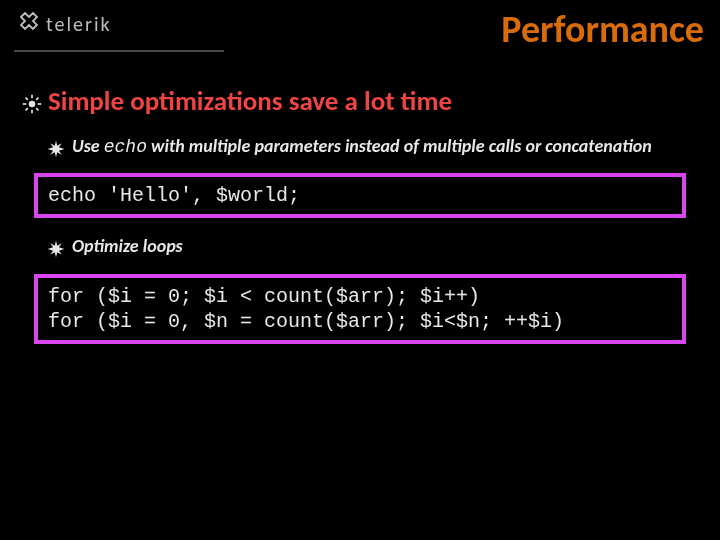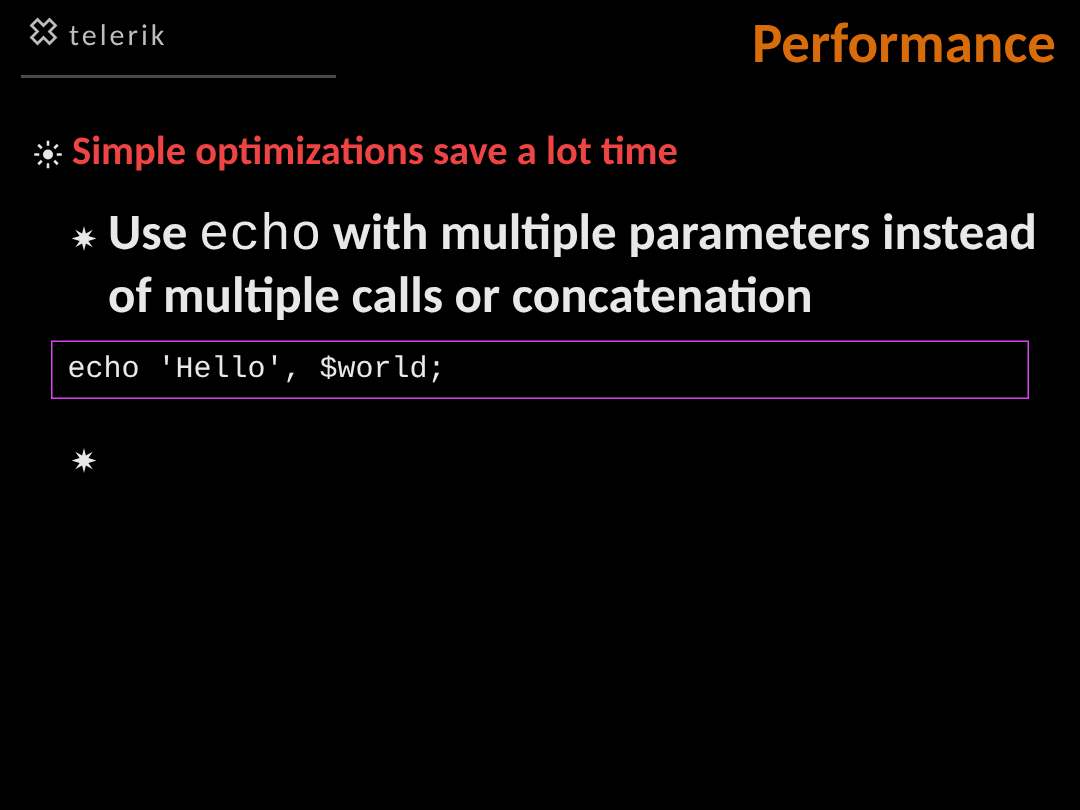--- a/index.html
+++ b/index.html
@@ -60,39 +60,40 @@
     align-items: flex-start;
     font-size: 27px;
     font-weight: bold;
     color: #ef4444;
     margin: 6px 0 16px 0;
     line-height: 1.1;
   }
   .lvl2 {
     display: flex;
     align-items: flex-start;
-    font-size: 34px;
+    font-size: 18px;
     font-weight: bold;
     color: #e8e8e8;
     margin: 6px 0 10px 24px;
     line-height: 1.15;
+    font-style: italic;
   }
   .bullet-sun {
     flex: 0 0 auto;
     margin-right: 6px;
     margin-top: 4px;
   }
   .bullet-star {
     flex: 0 0 auto;
     margin-right: 6px;
     margin-top: 3px;
   }
   .codebox {
     margin: 4px 12px 18px 12px;
-    border: 1px solid #d946ef;
+    border: 4px solid #d946ef;
     padding: 6px 10px 6px 10px;
     background: #000;
   }
   .codebox pre {
     margin: 0;
     font-family: "Courier New", monospace;
     font-size: 20px;
     color: #e8e8e8;
     white-space: pre;
     line-height: 1.25;
@@ -155,18 +156,23 @@
     <div class="codebox">
       <pre>echo 'Hello', $world;</pre>
     </div>
 
     <div class="lvl2">
       <span class="bullet-star">
         <svg width="20" height="20" viewBox="0 0 24 24">
           <path fill="#e8e8e8" d="M12 2 L13.5 8 L19 5 L15.5 10 L22 12 L15.5 14 L19 19 L13.5 16 L12 22 L10.5 16 L5 19 L8.5 14 L2 12 L8.5 10 L5 5 L10.5 8 Z"></path>
         </svg>
       </span>
+      <span>Optimize loops</span>
     </div>
 
+    <div class="codebox">
+      <pre>for ($i = 0; $i &lt; count($arr); $i++)
+for ($i = 0, $n = count($arr); $i&lt;$n; ++$i)</pre>
+    </div>
 
   </div>
 
 </div>
 
 </body></html>

